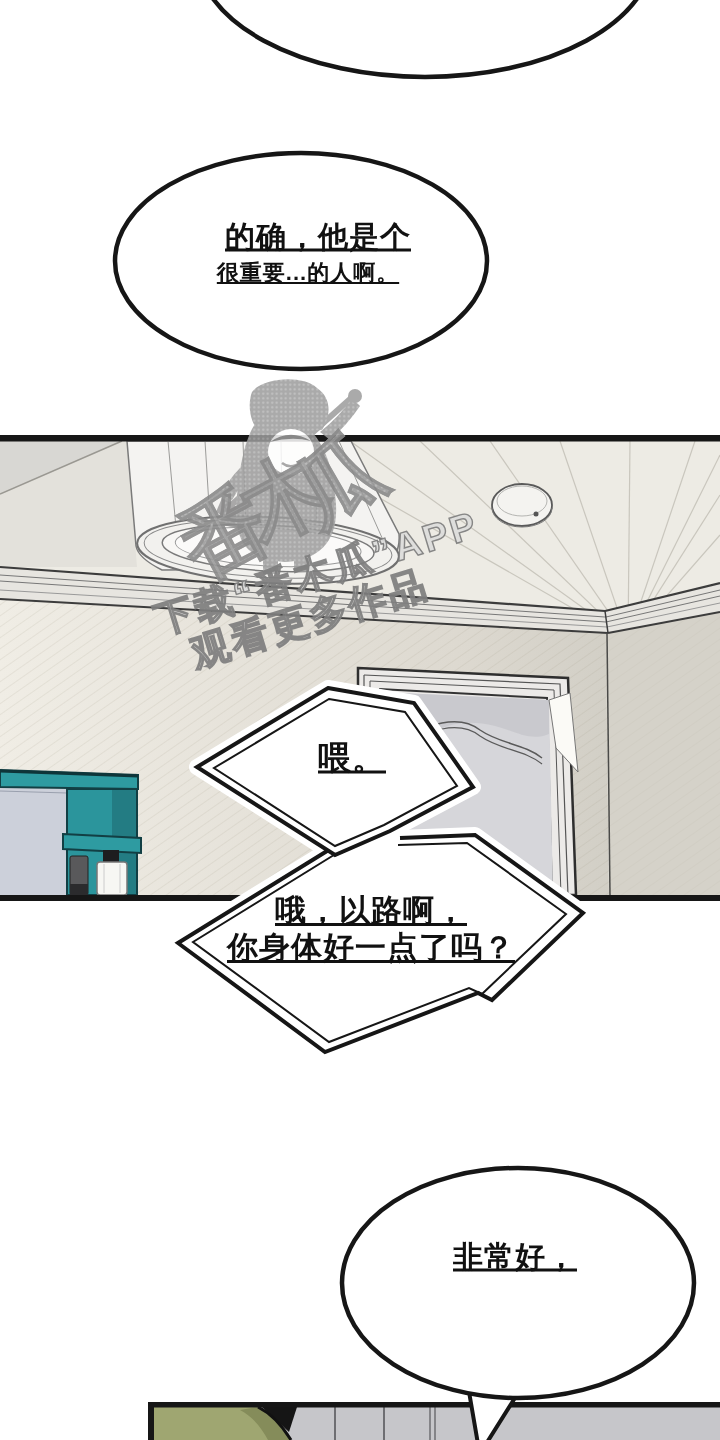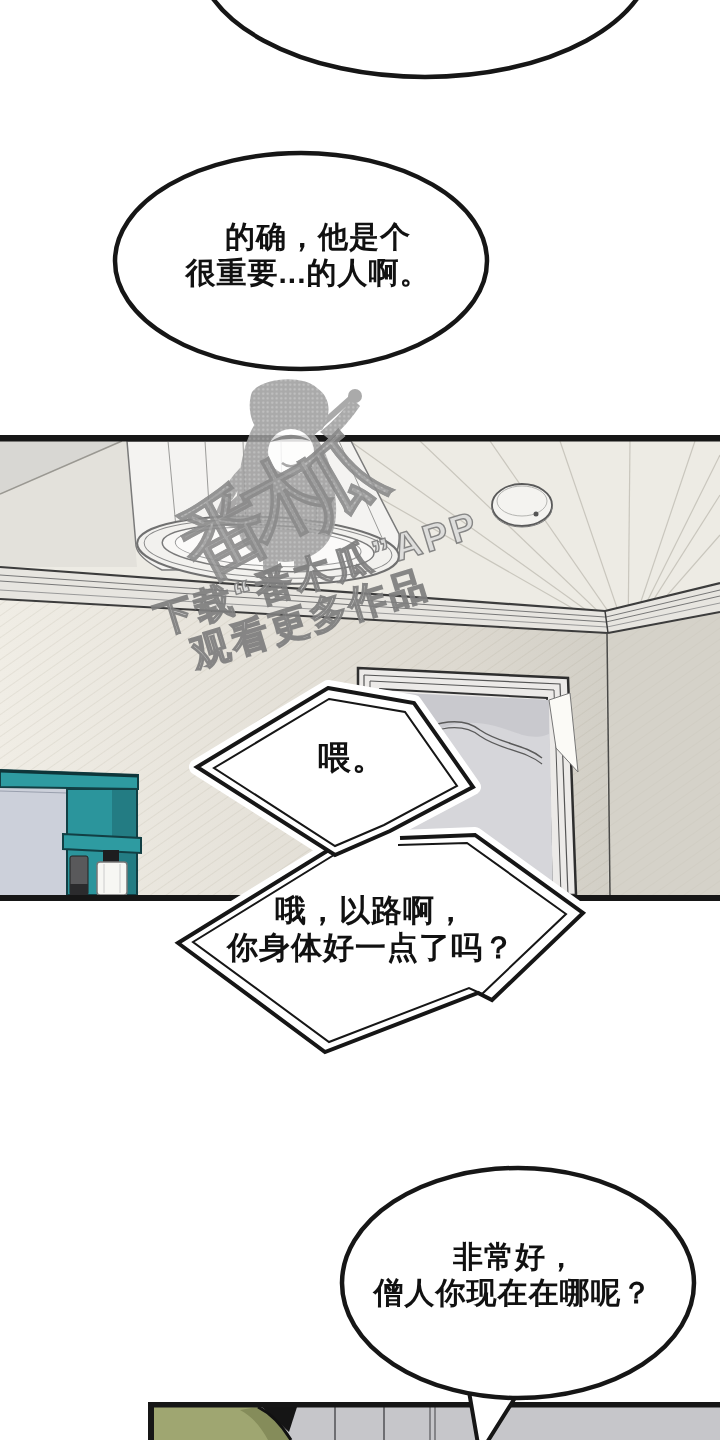--- a/index.html
+++ b/index.html
@@ -1,20 +1,20 @@
 <!DOCTYPE html>
 <html><head>
 <meta charset="utf-8">
 <style>
   html,body{margin:0;padding:0;background:#ffffff;}
   #page{position:relative;width:720px;height:1440px;background:#ffffff;overflow:hidden;
         font-family:"Liberation Sans","DejaVu Sans",sans-serif;}
   #scene{position:absolute;left:0;top:0;}
   .btxt{position:absolute;transform:translate(-50%,-50%);color:#111;font-weight:700;
-        white-space:nowrap;text-align:left;letter-spacing:1px;}
+        white-space:nowrap;text-align:left;letter-spacing:1px;text-decoration:underline;}
   .wm-line{position:absolute;transform:translate(-50%,-50%) rotate(-17deg);
         font-weight:700;color:#dddddc;opacity:.92;white-space:nowrap;
         -webkit-text-stroke:1.4px #7e7e7e;text-shadow:0 0 1px #8a8a8a;letter-spacing:3px;}
 </style>
 </head>
 <body>
 
 <div id="page">
 
 <svg id="scene" width="720" height="1440" viewBox="0 0 720 1440">
@@ -210,23 +210,22 @@
     <text transform="translate(238,560) rotate(-28)">番</text>
     <text transform="translate(299,524) rotate(-28)">木</text>
     <text transform="translate(354,506) rotate(-30)">瓜</text>
   </g>
 </svg>
 
 <div class="wm-line" style="left:317px;top:573px;font-size:38px;">下载“番木瓜”APP</div>
 <div class="wm-line" style="left:310px;top:619px;font-size:38px;">观看更多作品</div>
 
 <div class="btxt" style="left:318px;top:237px;font-size:30px;">的确，他是个</div>
-<div class="btxt" style="left:308px;top:273px;font-size:30px;">很重要...的人啊。</div>
+<div class="btxt" style="left:308px;top:273px;font-size:22px;">很重要...的人啊。</div>
 
 <div class="btxt" style="left:352px;top:758px;font-size:33px;">喂。</div>
 
 <div class="btxt" style="left:371px;top:911px;font-size:31px;">哦，以路啊，</div>
 <div class="btxt" style="left:515px;top:1257px;font-size:30px;">非常好，</div>
 
 <div class="btxt" style="left:371px;top:948px;font-size:31px;">你身体好一点了吗？</div>
-<div class="btxt" style="left:513px;top:1293px;font-size:30px;">僧人你现在在哪呢？</div>
 
 </div>
 
 </body></html>

